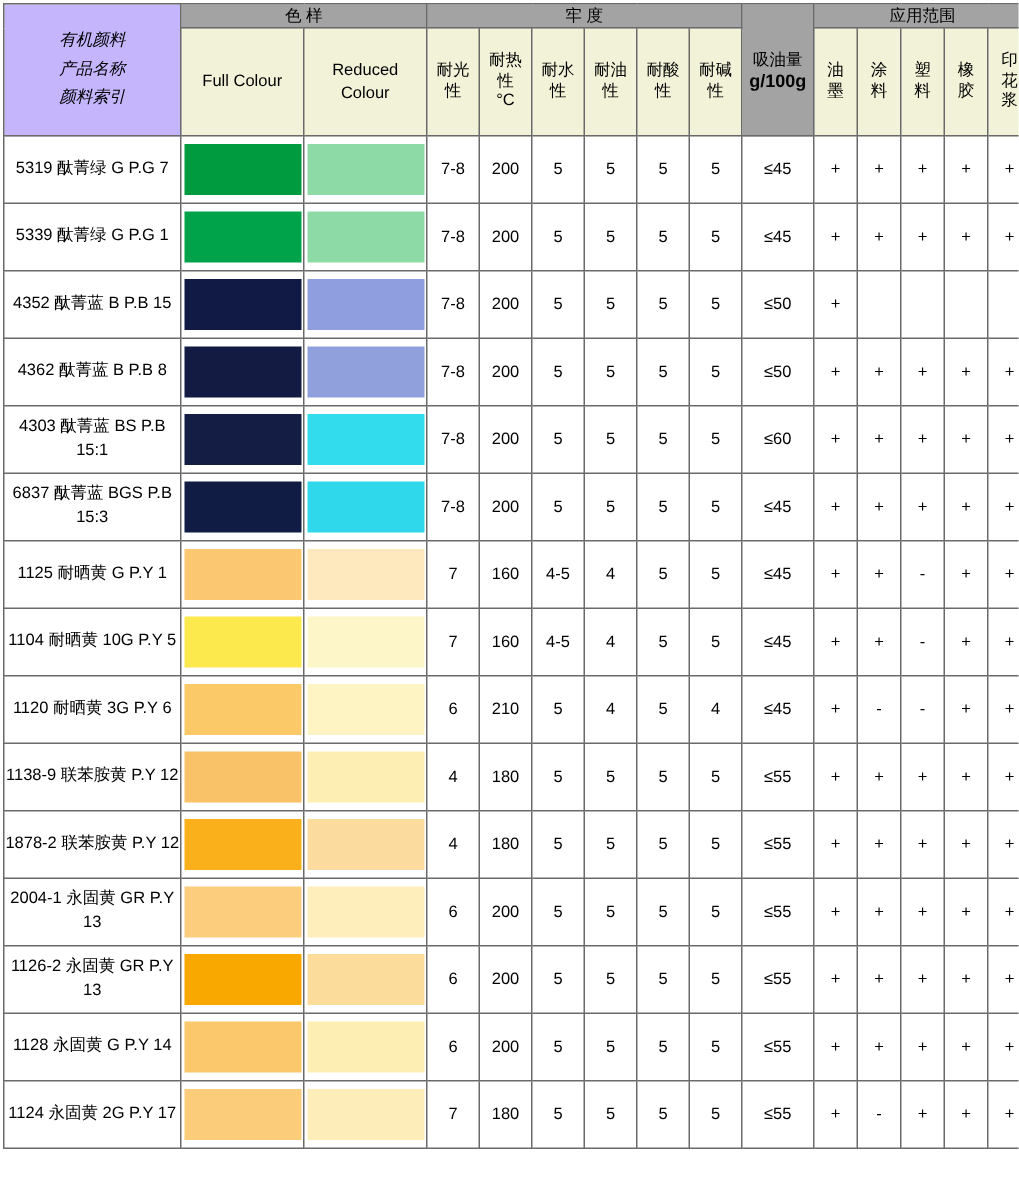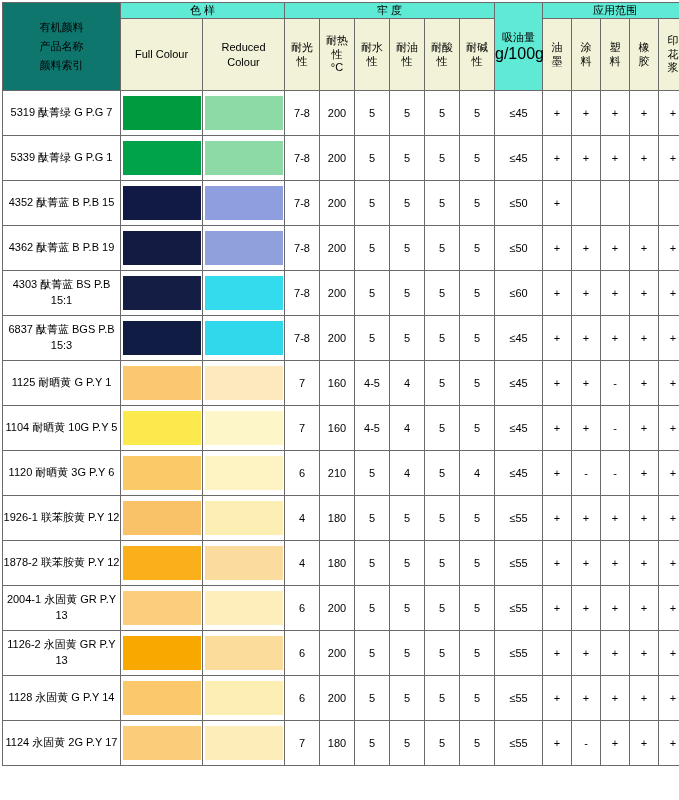--- a/index.html
+++ b/index.html
@@ -22,37 +22,38 @@
   table.pigment-table td, table.pigment-table th {
     border: 1px solid #6a6a6a;
     font-size: 11px;
     color: #000;
     text-align: center;
     vertical-align: middle;
     padding: 0;
     font-weight: normal;
   }
   .hdr {
-    background: #5eead4;
+    background: #a3a3a3;
     font-weight: bold;
     font-size: 12px;
   }
   .hdr-sub {
     background: #f2f2d8;
     font-weight: bold;
     font-size: 11px;
     line-height: 1.25;
     padding: 2px 1px;
   }
   .hdr-name {
-    background: #0f766e;
+    background: #c4b5fd;
     font-weight: bold;
     font-size: 12px;
     line-height: 1.7;
     text-align: center;
+    font-style: italic;
   }
   .hdr-swatch {
     background: #f2f2d8;
     font-weight: bold;
     font-size: 11px;
     text-align: left;
     padding-left: 6px;
     line-height: 1.35;
   }
   .namecell {
@@ -106,21 +107,21 @@
     <tr>
       <td class="hdr-name" rowspan="2">
         <div>有机颜料</div>
         <div>产品名称</div>
         <div>颜料索引</div>
       </td>
       <td class="hdr" colspan="2">色  样</td>
       <td class="hdr" colspan="6">牢  度</td>
       <td class="hdr" rowspan="2">
         <div>吸油量</div>
-        <div style="font-weight:normal;font-size:16px">g/100g</div>
+        <div style="font-weight:bold;font-size:12px">g/100g</div>
       </td>
       <td class="hdr" colspan="5">应用范围</td>
     </tr>
     <tr style="height:72px">
       <td class="hdr-swatch">Full Colour</td>
       <td class="hdr-swatch">
         <div>Reduced</div>
         <div>Colour</div>
       </td>
       <td class="hdr-sub">
@@ -229,21 +230,21 @@
         <td class="num">5</td>
         <td class="num">5</td>
         <td class="num">≤50</td>
         <td class="plus">+</td>
         <td class="plus"></td>
         <td class="plus"></td>
         <td class="plus"></td>
         <td class="plus"></td>
       </tr>
       <tr class="row">
-        <td class="namecell">4362 酞菁蓝 B P.B 19</td>
+        <td class="namecell">4362 酞菁蓝 B P.B 8</td>
         <td class="swatch-cell">
           <div class="swatch" style="background: rgb(19, 27, 66);"></div>
         </td>
         <td class="swatch-cell">
           <div class="swatch" style="background: rgb(143, 160, 220);"></div>
         </td>
         <td class="num">7-8</td>
         <td class="num">200</td>
         <td class="num">5</td>
         <td class="num">5</td>
@@ -355,21 +356,21 @@
         <td class="num">5</td>
         <td class="num">4</td>
         <td class="num">≤45</td>
         <td class="plus">+</td>
         <td class="plus">-</td>
         <td class="plus">-</td>
         <td class="plus">+</td>
         <td class="plus">+</td>
       </tr>
       <tr class="row">
-        <td class="namecell">1926-1 联苯胺黄 P.Y 12</td>
+        <td class="namecell">1138-9 联苯胺黄 P.Y 12</td>
         <td class="swatch-cell">
           <div class="swatch" style="background: rgb(249, 194, 104);"></div>
         </td>
         <td class="swatch-cell">
           <div class="swatch" style="background: rgb(253, 238, 180);"></div>
         </td>
         <td class="num">4</td>
         <td class="num">180</td>
         <td class="num">5</td>
         <td class="num">5</td>

